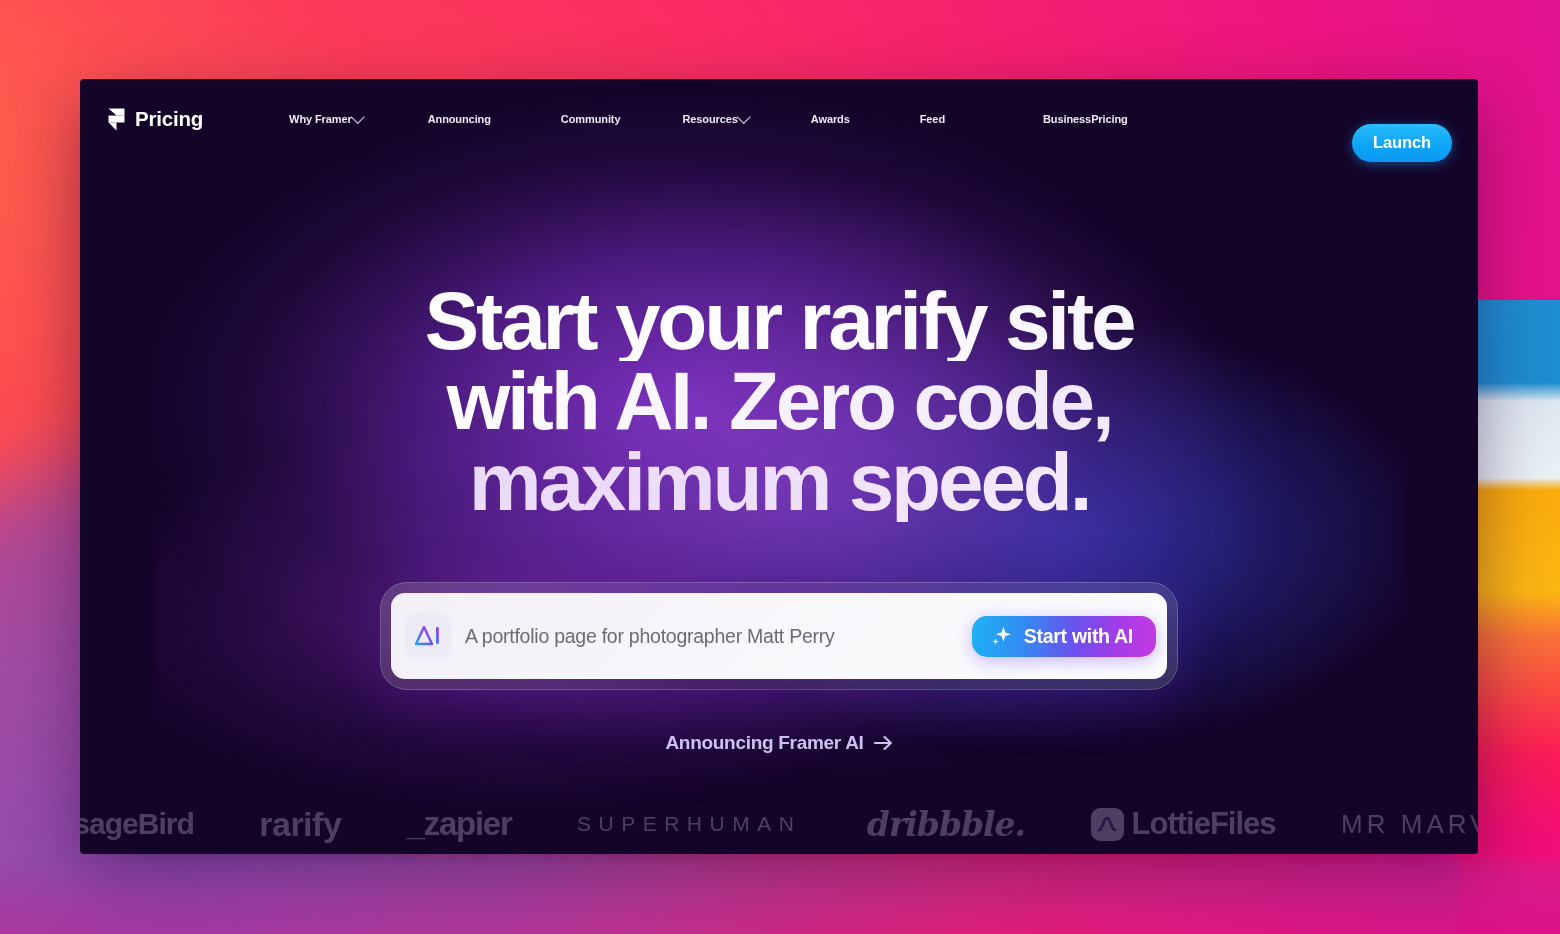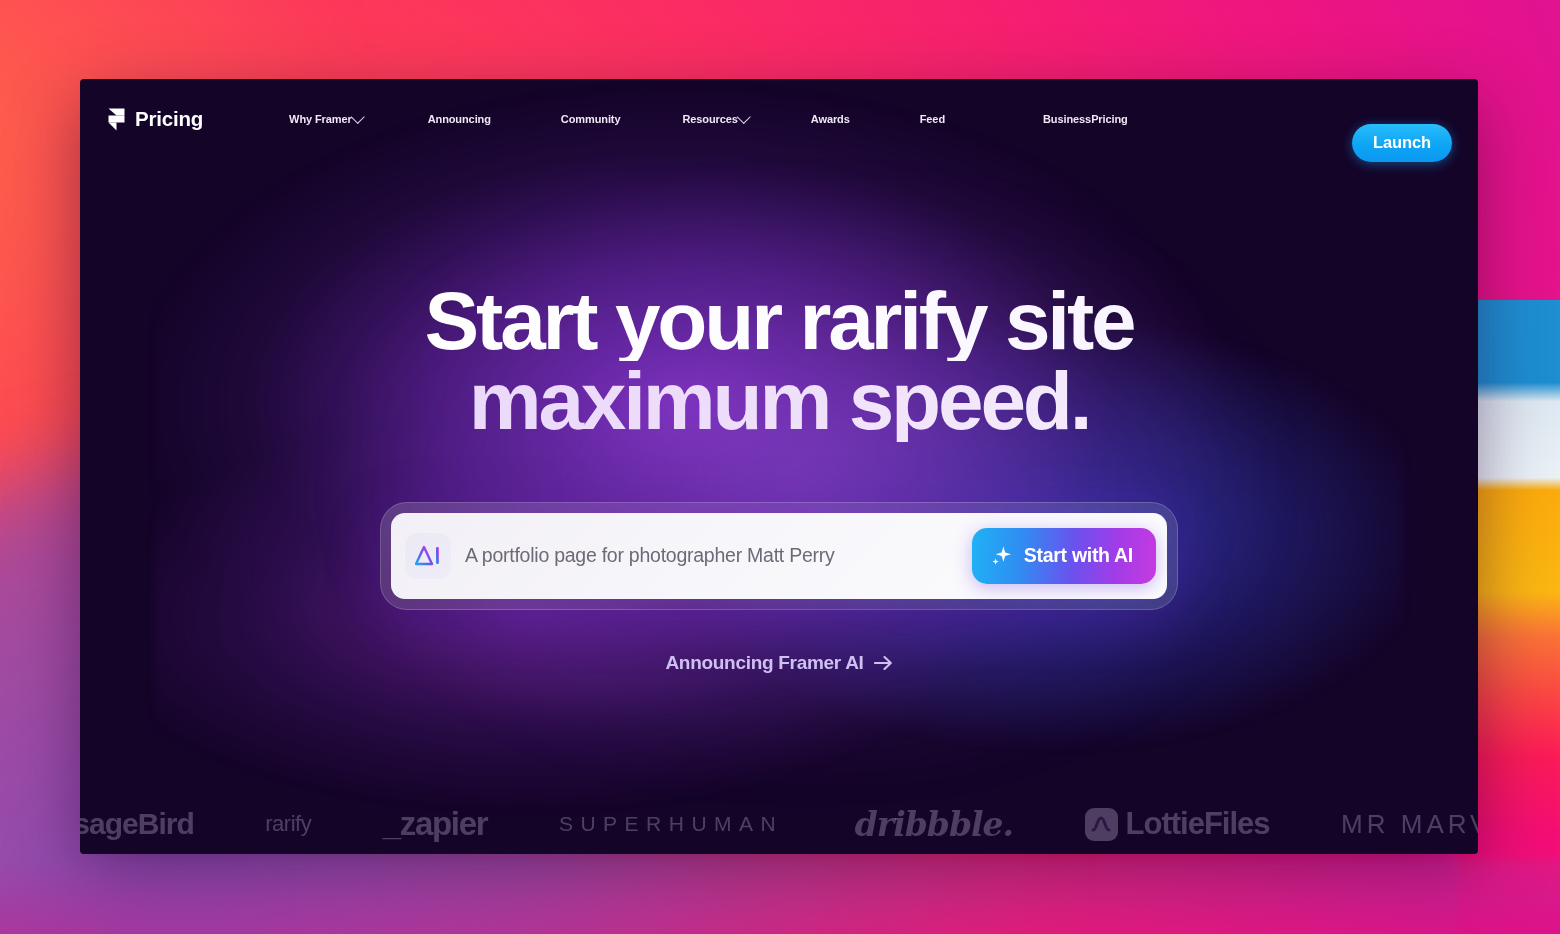--- a/index.html
+++ b/index.html
@@ -254,21 +254,21 @@
   }
   .prompt-text{
     flex:1;
     color:#6d6a77;
     font-size:19.5px;
     letter-spacing:-.25px;
     white-space:nowrap;
   }
   .start-ai-btn{
     flex:none;
-    height:56px;
+    height:41px;
     padding:0 23px 0 19px;
     border:none;
     border-radius:15px;
     background:linear-gradient(95deg,#1fb2f5 0%,#2f8ef2 26%,#6a52ee 55%,#a23ce8 78%,#c63ae0 100%);
     color:#fff;
     font-size:19.5px;
     font-weight:700;
     letter-spacing:-.3px;
     display:flex; align-items:center; gap:11px;
     cursor:pointer;
@@ -299,21 +299,21 @@
     overflow:hidden;
   }
   .logo{
     color:rgba(215,200,235,.30);
     font-weight:700;
     white-space:nowrap;
     display:flex; align-items:center; gap:8px;
     user-select:none;
   }
   .logo-messagebird{ font-size:30px; letter-spacing:-1px; margin-left:-44px; }
-  .logo-rarify{ font-size:22px; font-weight:400; letter-spacing:-.5px; }
+  .logo-rarify{ font-size:34px; font-weight:700; letter-spacing:-.5px; }
   .logo-zapier{ font-size:33px; letter-spacing:-1.3px; }
   .logo-superhuman{ font-size:21px; font-weight:400; letter-spacing:7.5px; }
   .logo-lottiefiles{ font-size:31px; letter-spacing:-1px; }
   .lottie-mark{
     width:33px; height:33px; border-radius:9px;
     background:rgba(215,200,235,.30);
     display:flex; align-items:center; justify-content:center;
   }
   .logo-dribbble{ font-size:33px; font-family:"DejaVu Serif", serif; font-style:italic; letter-spacing:-1px; }
   .logo-mrmarvis{ font-size:26px; font-weight:400; letter-spacing:4px; margin-right:-52px; }
@@ -375,20 +375,21 @@
         </div>
       </div>
 
       <button class="nav-launch">Launch</button>
     </div>
 
     <div id="hero">
 
       <h1 class="headline">
         <span class="l1">Start your rarify site</span>
+        <span class="l2">with AI. Zero code,</span>
         <span class="l3">maximum speed.</span>
       </h1>
 
       <div class="prompt-wrap">
         <div class="prompt-bar">
 
           <div class="ai-badge">
             <svg width="26" height="22" viewBox="0 0 26 22">
               <defs>
                 <linearGradient id="aigrad" x1="0" y1="1" x2="1" y2="0">

